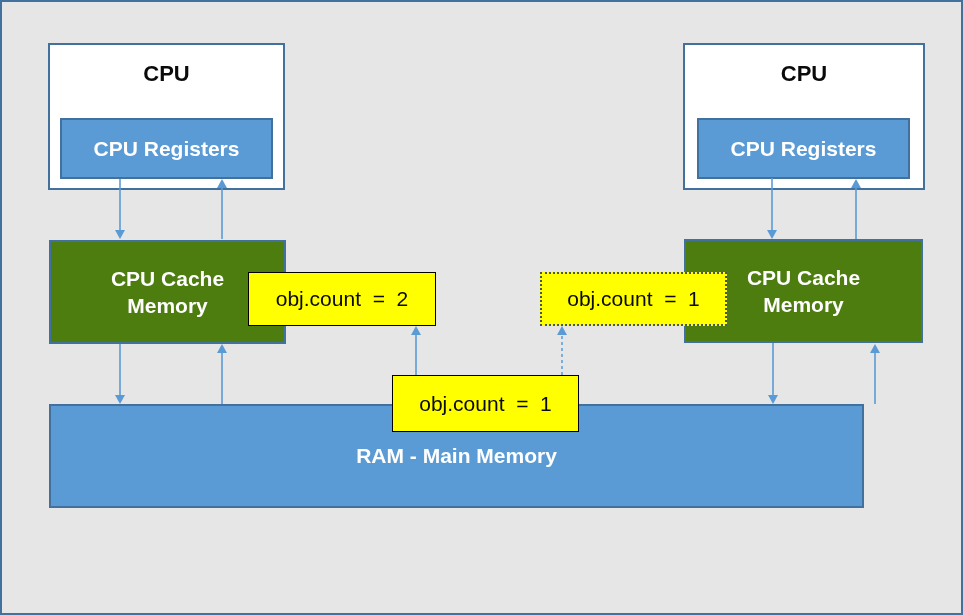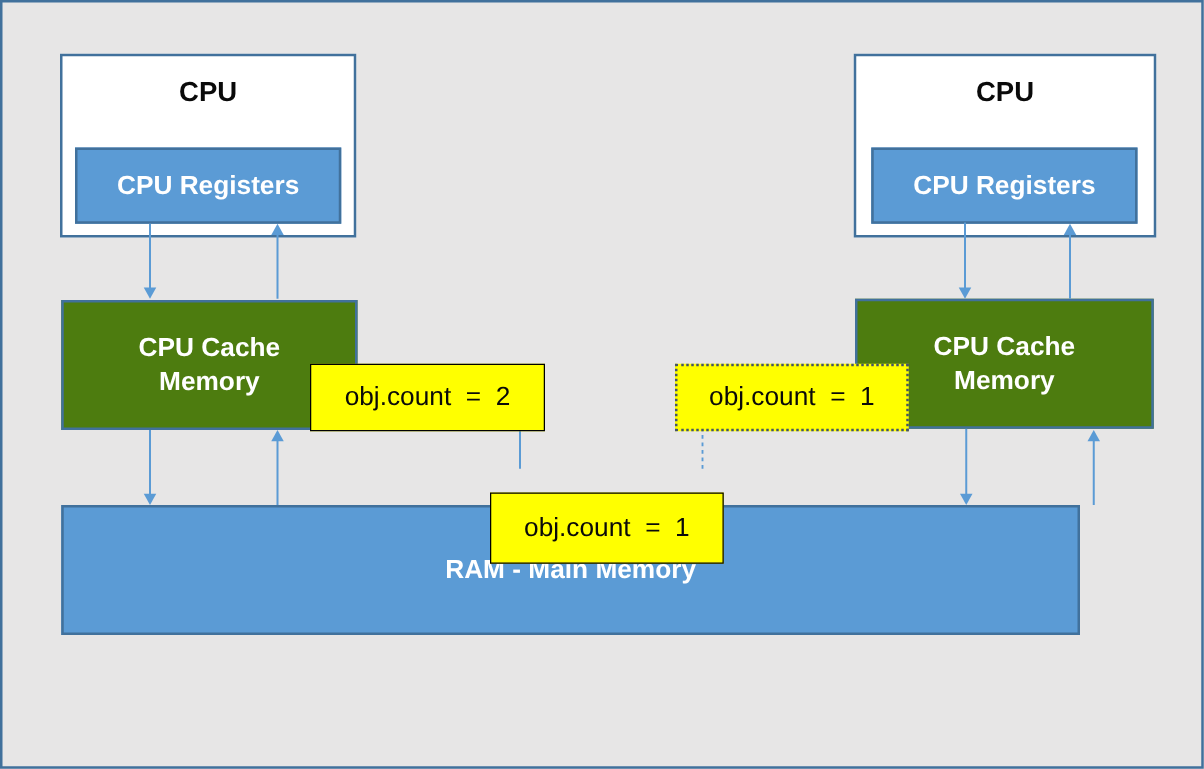--- a/index.html
+++ b/index.html
@@ -59,21 +59,20 @@
     z-index: 10;
   }
   .note {
     position: absolute;
     background: #ffff00;
     display: flex; align-items: center; justify-content: center;
     color: #0a0a0a; font-size: 21px; font-weight: 400;
     white-space: pre;
     box-sizing: border-box;
     z-index: 30;
-    margin-top: 19px;
   }
   .note.solid  { border: 1.5px solid #000000; }
   .note.dotted { border: 2px dotted #44546a; }
   .arrows {
     position: absolute; left: 0; top: 0;
     z-index: 20;
     pointer-events: none;
   }
   .computer-label {
     position: absolute;

